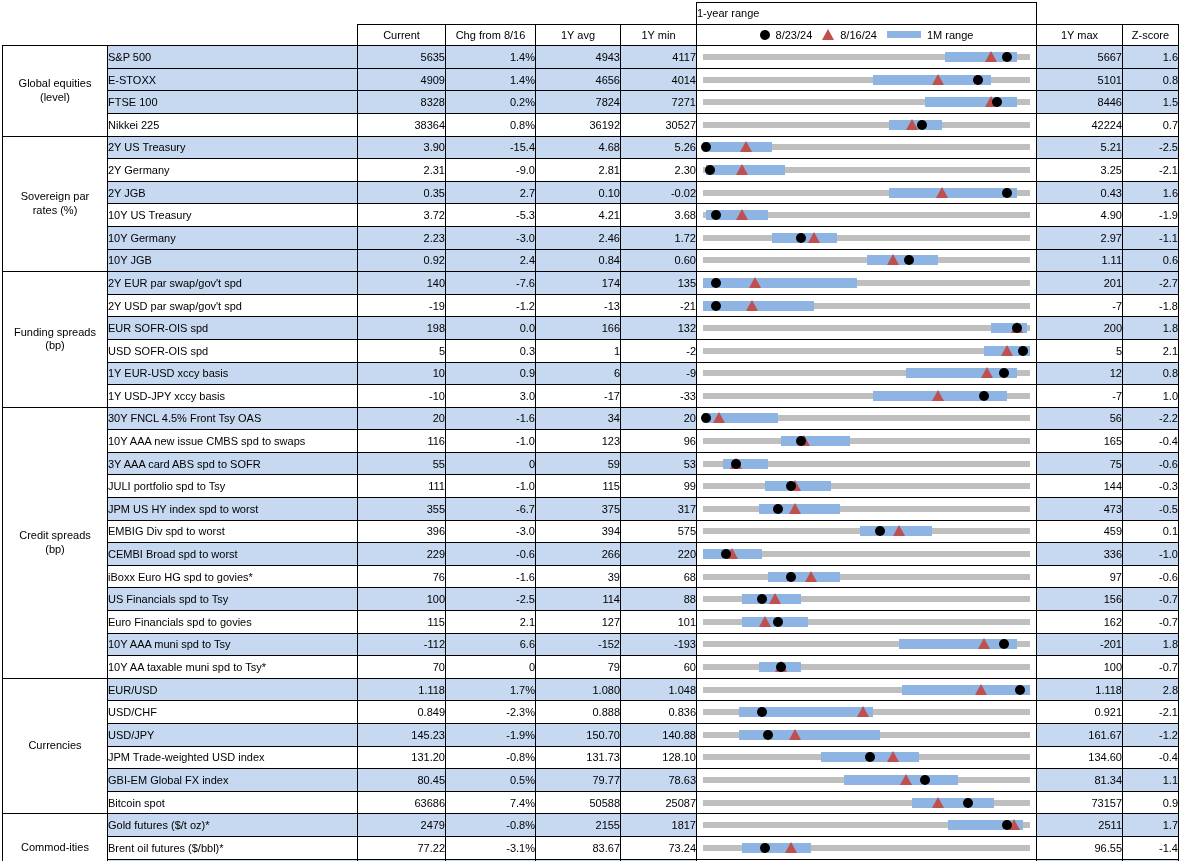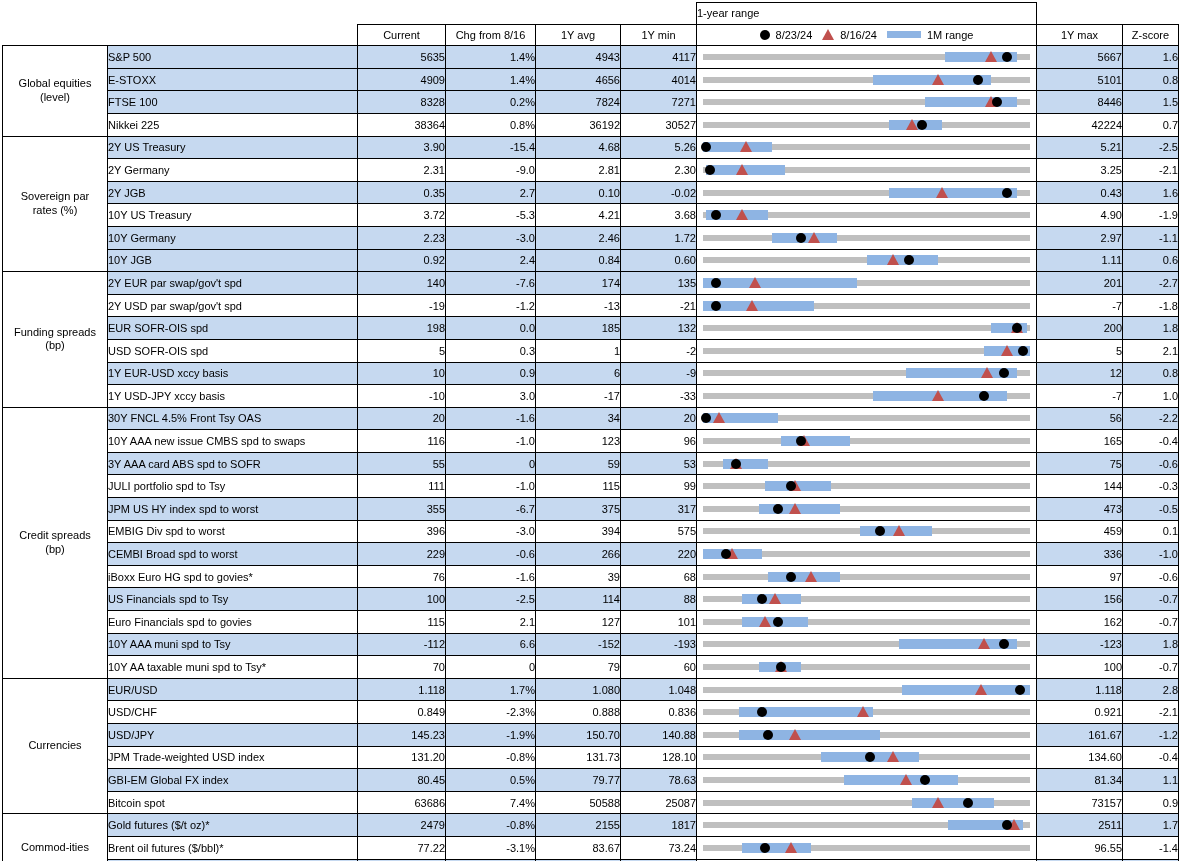--- a/index.html
+++ b/index.html
@@ -413,21 +413,21 @@
               <div class="dot" style="left: 4%;"></div>
             </div>
           </td>
           <td class="num plain">-7</td>
           <td class="num plain">-1.8</td>
         </tr>
         <tr>
           <td class="lbl shade">EUR SOFR-OIS spd</td>
           <td class="num shade">198</td>
           <td class="num shade">0.0</td>
-          <td class="num shade">185</td>
+          <td class="num shade">166</td>
           <td class="num shade">132</td>
           <td class="rangecell">
             <div class="rangewrap">
               <div class="track"></div>
               <div class="band" style="left: 88%; width: 11%;"></div>
               <div class="tri" style="left: 96%;"></div>
               <div class="dot" style="left: 96%;"></div>
             </div>
           </td>
           <td class="num shade">200</td>
@@ -662,21 +662,21 @@
           <td class="num shade">-152</td>
           <td class="num shade">-193</td>
           <td class="rangecell">
             <div class="rangewrap">
               <div class="track"></div>
               <div class="band" style="left: 60%; width: 36%;"></div>
               <div class="tri" style="left: 86%;"></div>
               <div class="dot" style="left: 92%;"></div>
             </div>
           </td>
-          <td class="num shade">-123</td>
+          <td class="num shade">-201</td>
           <td class="num shade">1.8</td>
         </tr>
         <tr>
           <td class="lbl plain">10Y AA taxable muni spd to Tsy*</td>
           <td class="num plain">70</td>
           <td class="num plain">0</td>
           <td class="num plain">79</td>
           <td class="num plain">60</td>
           <td class="rangecell">
             <div class="rangewrap">

